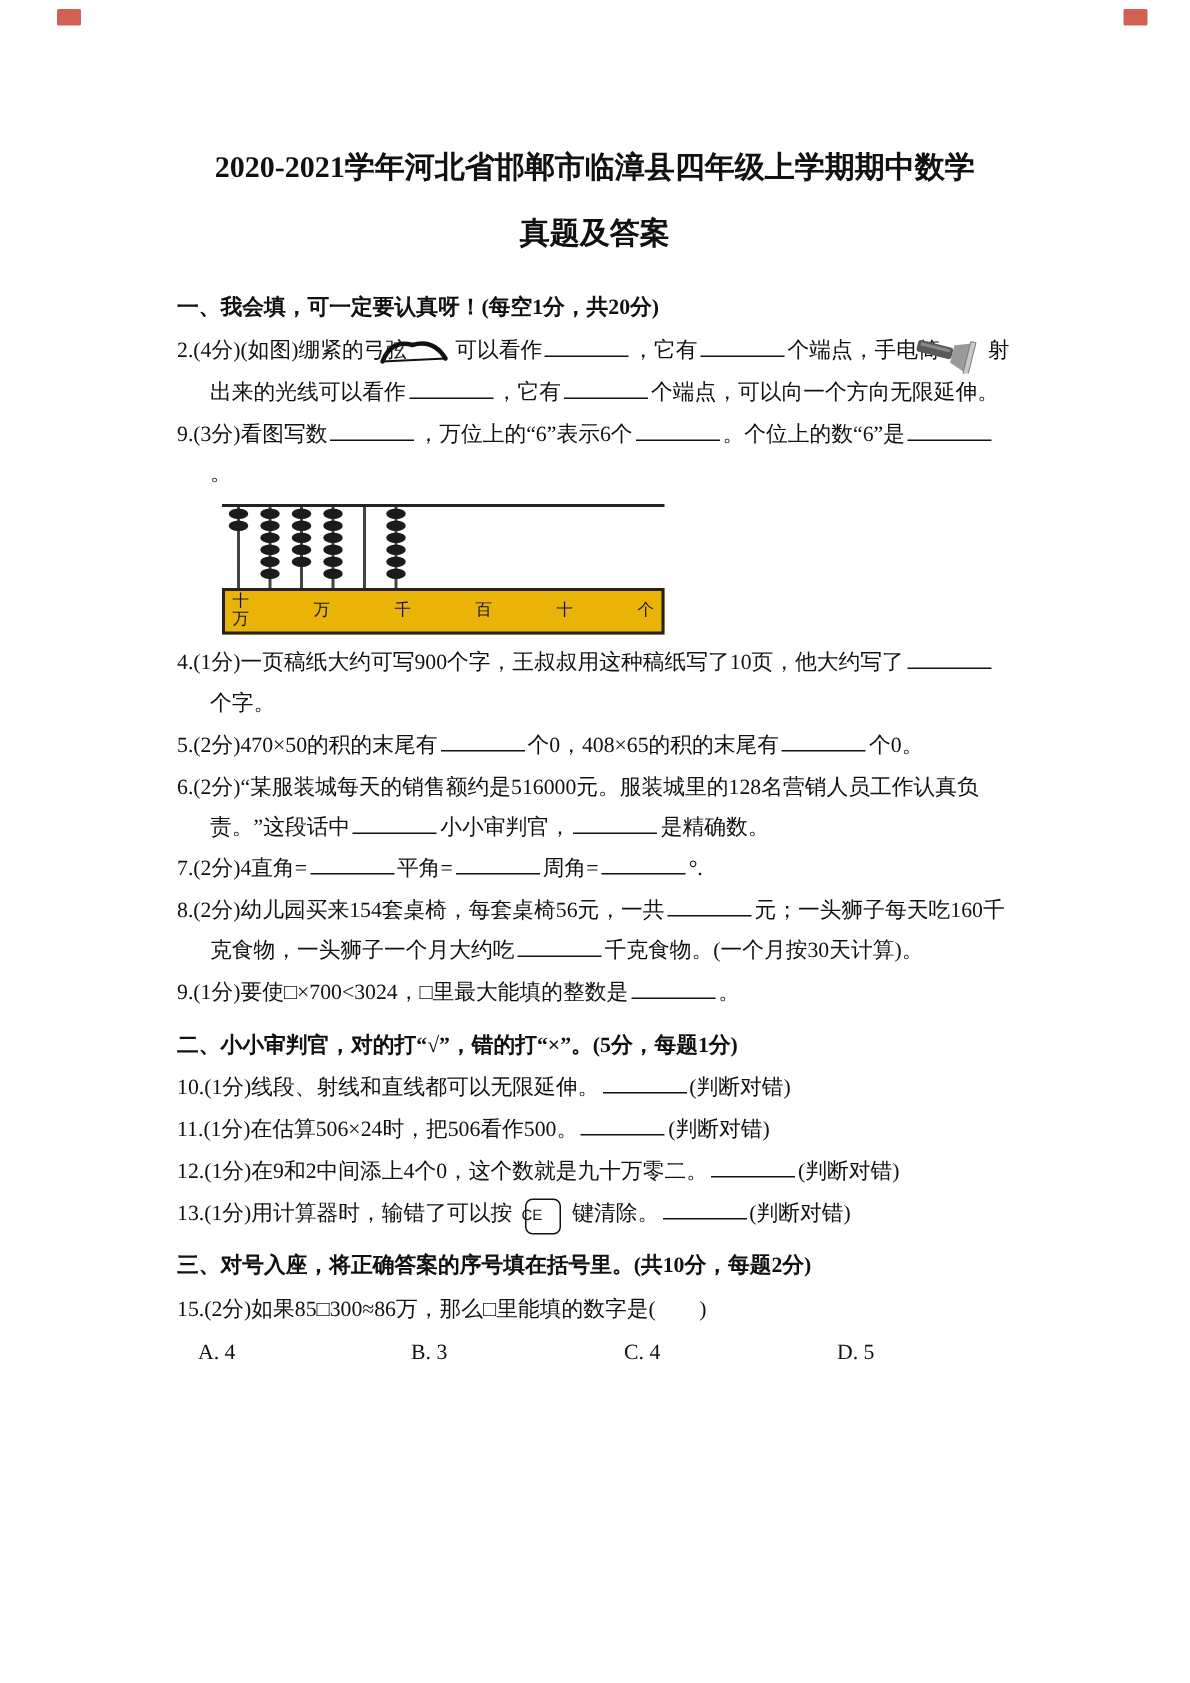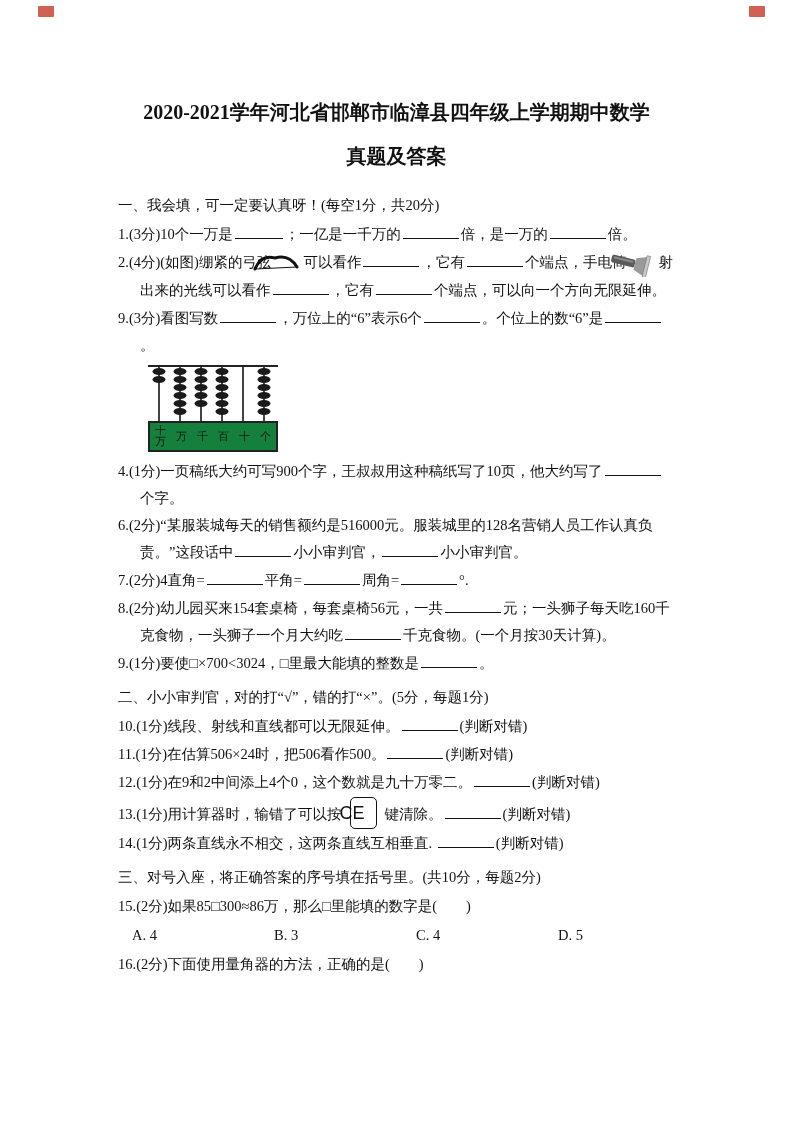--- a/index.html
+++ b/index.html
@@ -13,64 +13,63 @@
     font-family:"Liberation Serif","DejaVu Serif",serif;
     font-size:14.5px;
     line-height:1.85;
     color:#111;
   }
   .corner-mark{position:absolute;top:6px;width:16px;height:11px;opacity:.8;border-radius:1px;}
   .corner-mark.left{left:38px;}
   .corner-mark.right{right:28px;}
   .title{font-size:20px;font-weight:bold;text-align:center;line-height:2.2;margin:0 0 14px 0;}
   .tline{display:block;}
-  .sec{font-weight:normal;margin:8px 0 2px 0;}
+  .sec{font-weight:bold;margin:8px 0 2px 0;}
   .q{padding-left:22px;text-indent:-22px;margin:1px 0;}
   .blank{
     display:inline-block;width:56px;height:1em;
     border-bottom:1.2px solid #111;margin:0 2px;
   }
   .inline-img{display:inline-block;vertical-align:middle;margin:0 4px;line-height:0;}
   .kbd{
     display:inline-block;border:1.6px solid #111;border-radius:5px;
-    padding:6px 11px;margin:0 8px;font-size:18px;line-height:1;
-    background:#fff;font-family:"Liberation Sans","DejaVu Sans",sans-serif;
+    padding:6px 11px;margin:0 8px;font-size:10px;line-height:1;
+    background:#fff;font-family:"Liberation Sans","DejaVu Sans",sans-serif;text-align:right;
   }
   .opts{display:flex;padding-left:14px;line-height:2;}
   .opt{width:142px;}
   .opt:last-child{width:auto;}
   
   .abacus{margin:6px 0 6px 30px;width:max-content;}
   .ab-rods{display:flex;border-top:2px solid #222;}
   .ab-col{position:relative;width:21px;height:54px;}
   .ab-rod{position:absolute;left:50%;margin-left:-1px;top:0;bottom:0;width:2px;background:#444;}
   .ab-beads{position:absolute;top:1px;left:50%;transform:translateX(-50%);}
   .ab-bead{width:13px;height:7px;background:#1b1b1b;border-radius:50%;margin-bottom:1px;}
-  .ab-base{display:flex;border:2px solid #222;background:#15803d;}
+  .ab-base{display:flex;border:2px solid #222;background:#eab308;gap:33px;}
   .ab-label{
     width:21px;min-height:26px;box-sizing:border-box;
     display:flex;align-items:center;justify-content:center;
     font-size:11px;line-height:1.05;text-align:center;
     word-break:break-all;padding:2px 0;
   }
 </style>
 </head>
 <body>
 
 <div class="page">
   <span class="corner-mark left" style="background: rgb(198, 58, 40);"></span>
   <span class="corner-mark right" style="background: rgb(198, 58, 40);"></span>
 
   <h1 class="title">
     <span class="tline">2020-2021学年河北省邯郸市临漳县四年级上学期期中数学</span>
     <span class="tline">真题及答案</span>
   </h1>
 
   <div class="sec">一、我会填，可一定要认真呀！(每空1分，共20分)</div>
-  <div class="q"><span>1.(3分)10个一万是</span><span class="blank" style="width: 48px;"></span><span>；一亿是一千万的</span><span class="blank" style="width: 56px;"></span><span>倍，是一万的</span><span class="blank" style="width: 56px;"></span><span>倍。</span></div>
   <div class="q"><span>2.(4分)(如图)绷紧的弓弦</span><span class="inline-img">
   <svg width="46" height="22" viewBox="0 0 46 22" xmlns="http://www.w3.org/2000/svg">
     <path d="M2 17 Q 8 2 22 6 Q 36 2 44 15" fill="none" stroke="#111" stroke-width="3" stroke-linecap="round"></path>
     <path d="M2 17 L 44 15" stroke="#111" stroke-width="1.2"></path>
   </svg>
 </span><span>可以看作</span><span class="blank" style="width: 56px;"></span><span>，它有</span><span class="blank" style="width: 56px;"></span><span>个端点，手电筒</span><span class="inline-img">
   <svg width="46" height="28" viewBox="0 0 46 28" xmlns="http://www.w3.org/2000/svg">
     <g transform="rotate(14 23 14)">
       <rect x="3" y="10" width="24" height="8" rx="2" fill="#5a5a5a"></rect>
       <rect x="5" y="11.5" width="20" height="2" fill="#8a8a8a"></rect>
@@ -140,34 +139,33 @@
       <div class="ab-base">
         <div class="ab-label">十万</div>
         <div class="ab-label">万</div>
         <div class="ab-label">千</div>
         <div class="ab-label">百</div>
         <div class="ab-label">十</div>
         <div class="ab-label">个</div>
       </div>
     </div>
   <div class="q"><span>4.(1分)一页稿纸大约可写900个字，王叔叔用这种稿纸写了10页，他大约写了</span><span class="blank" style="width: 56px;"></span><span>个字。</span></div>
-  <div class="q"><span>6.(2分)“某服装城每天的销售额约是516000元。服装城里的128名营销人员工作认真负责。”这段话中</span><span class="blank" style="width: 56px;"></span><span>小小审判官，</span><span class="blank" style="width: 56px;"></span><span>小小审判官。</span></div>
+  <div class="q"><span>5.(2分)470×50的积的末尾有</span><span class="blank" style="width: 56px;"></span><span>个0，408×65的积的末尾有</span><span class="blank" style="width: 56px;"></span><span>个0。</span></div>
+  <div class="q"><span>6.(2分)“某服装城每天的销售额约是516000元。服装城里的128名营销人员工作认真负责。”这段话中</span><span class="blank" style="width: 56px;"></span><span>小小审判官，</span><span class="blank" style="width: 56px;"></span><span>是精确数。</span></div>
   <div class="q"><span>7.(2分)4直角=</span><span class="blank" style="width: 56px;"></span><span>平角=</span><span class="blank" style="width: 56px;"></span><span>周角=</span><span class="blank" style="width: 56px;"></span><span>°.</span></div>
   <div class="q"><span>8.(2分)幼儿园买来154套桌椅，每套桌椅56元，一共</span><span class="blank" style="width: 56px;"></span><span>元；一头狮子每天吃160千克食物，一头狮子一个月大约吃</span><span class="blank" style="width: 56px;"></span><span>千克食物。(一个月按30天计算)。</span></div>
   <div class="q"><span>9.(1分)要使□×700&lt;3024，□里最大能填的整数是</span><span class="blank" style="width: 56px;"></span><span>。</span></div>
 
   <div class="sec">二、小小审判官，对的打“√”，错的打“×”。(5分，每题1分)</div>
   <div class="q"><span>10.(1分)线段、射线和直线都可以无限延伸。</span><span class="blank" style="width: 56px;"></span><span>(判断对错)</span></div>
   <div class="q"><span>11.(1分)在估算506×24时，把506看作500。</span><span class="blank" style="width: 56px;"></span><span>(判断对错)</span></div>
   <div class="q"><span>12.(1分)在9和2中间添上4个0，这个数就是九十万零二。</span><span class="blank" style="width: 56px;"></span><span>(判断对错)</span></div>
   <div class="q"><span>13.(1分)用计算器时，输错了可以按</span><span class="kbd">CE</span><span>键清除。</span><span class="blank" style="width: 56px;"></span><span>(判断对错)</span></div>
-  <div class="q"><span>14.(1分)两条直线永不相交，这两条直线互相垂直. </span><span class="blank" style="width: 56px;"></span><span>(判断对错)</span></div>
 
   <div class="sec">三、对号入座，将正确答案的序号填在括号里。(共10分，每题2分)</div>
   <div class="q"><span>15.(2分)如果85□300≈86万，那么□里能填的数字是(　　)</span></div>
   <div class="opts">
     <span class="opt">A. 4</span>
     <span class="opt">B. 3</span>
     <span class="opt">C. 4</span>
     <span class="opt">D. 5</span>
   </div>
-  <div class="q"><span>16.(2分)下面使用量角器的方法，正确的是(　　)</span></div>
 </div>
 
 </body></html>

